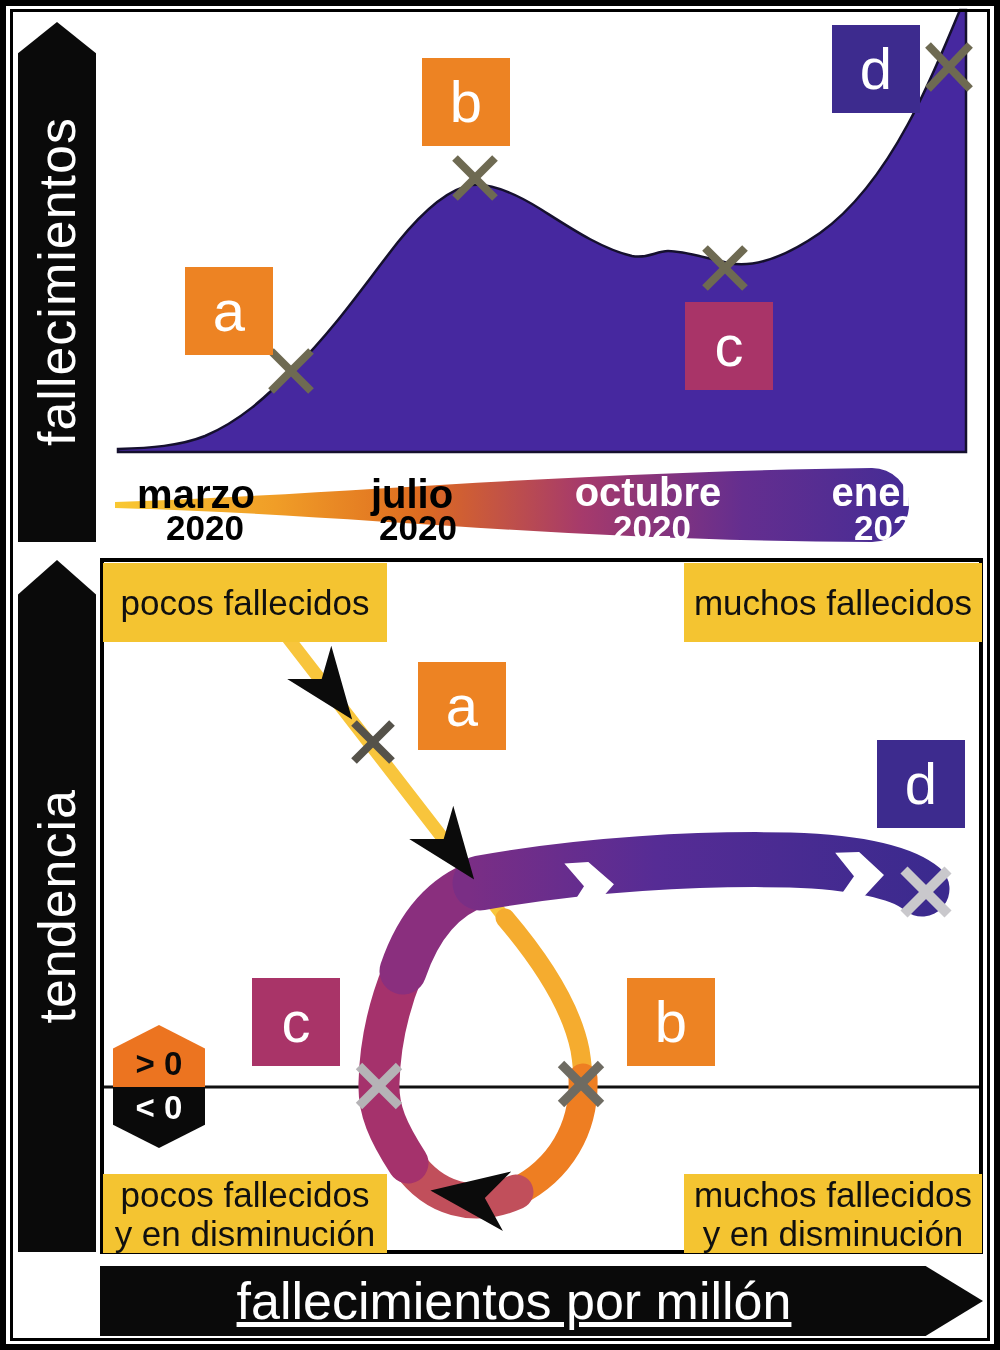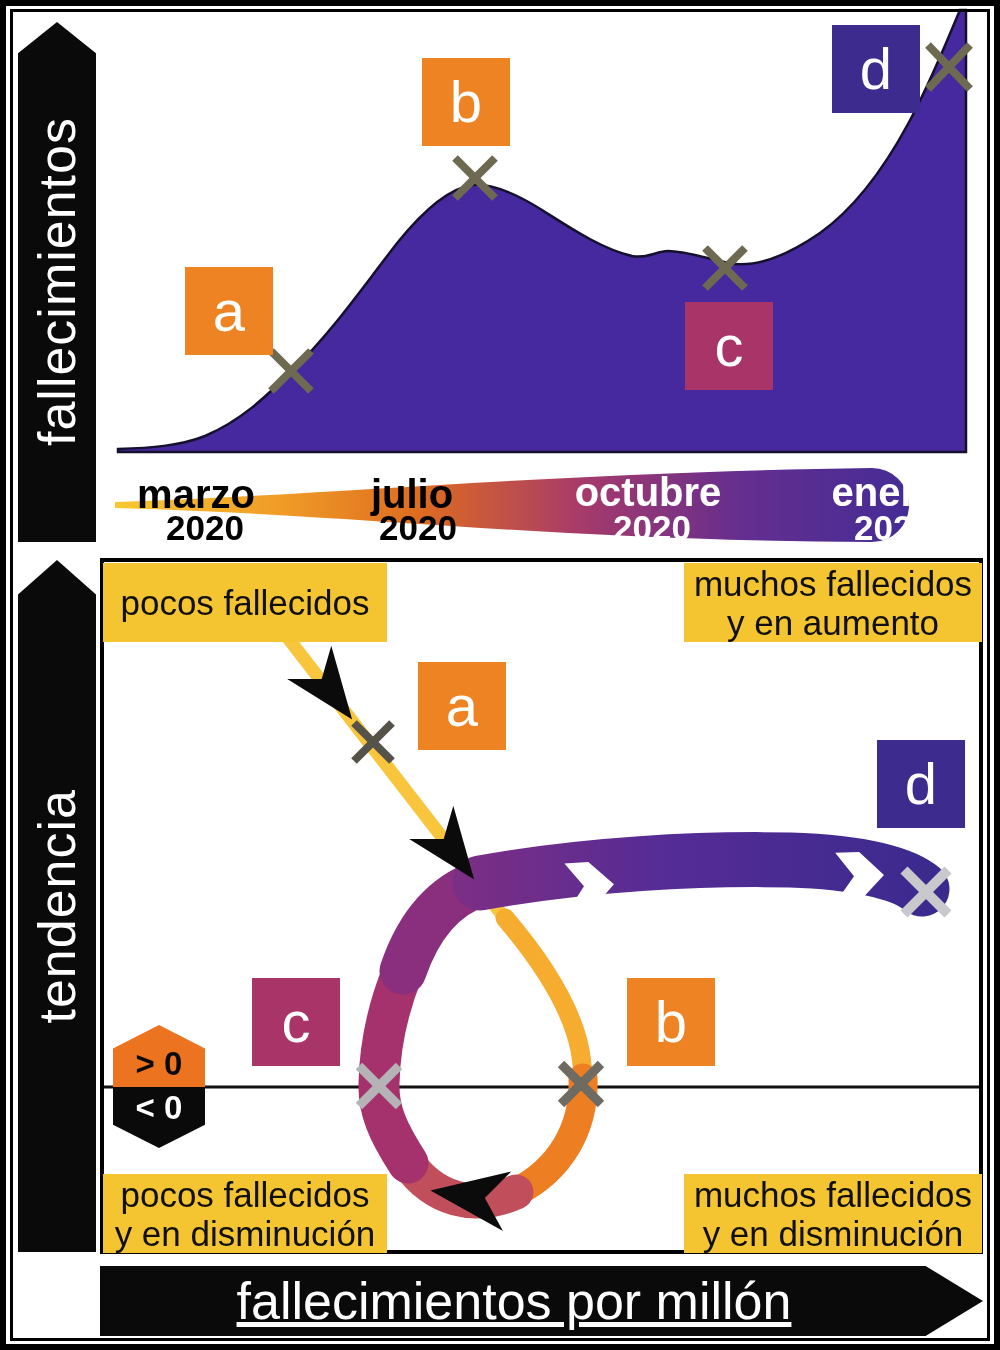--- a/index.html
+++ b/index.html
@@ -202,21 +202,20 @@
     </div>
   <div class="pt purple" style="left:877px;top:740px;">
       <span>d</span>
     </div>
 
   <div class="qlabel" id="q-tl">
     <span>pocos fallecidos</span>
   </div>
   <div class="qlabel" id="q-tr">
     <span>muchos fallecidos</span>
-    <span>y en aumento</span>
   </div>
   <div class="qlabel" id="q-bl">
     <span>pocos fallecidos</span>
     <span>y en disminución</span>
   </div>
   <div class="qlabel" id="q-br">
     <span>muchos fallecidos</span>
     <span>y en disminución</span>
   </div>
 

